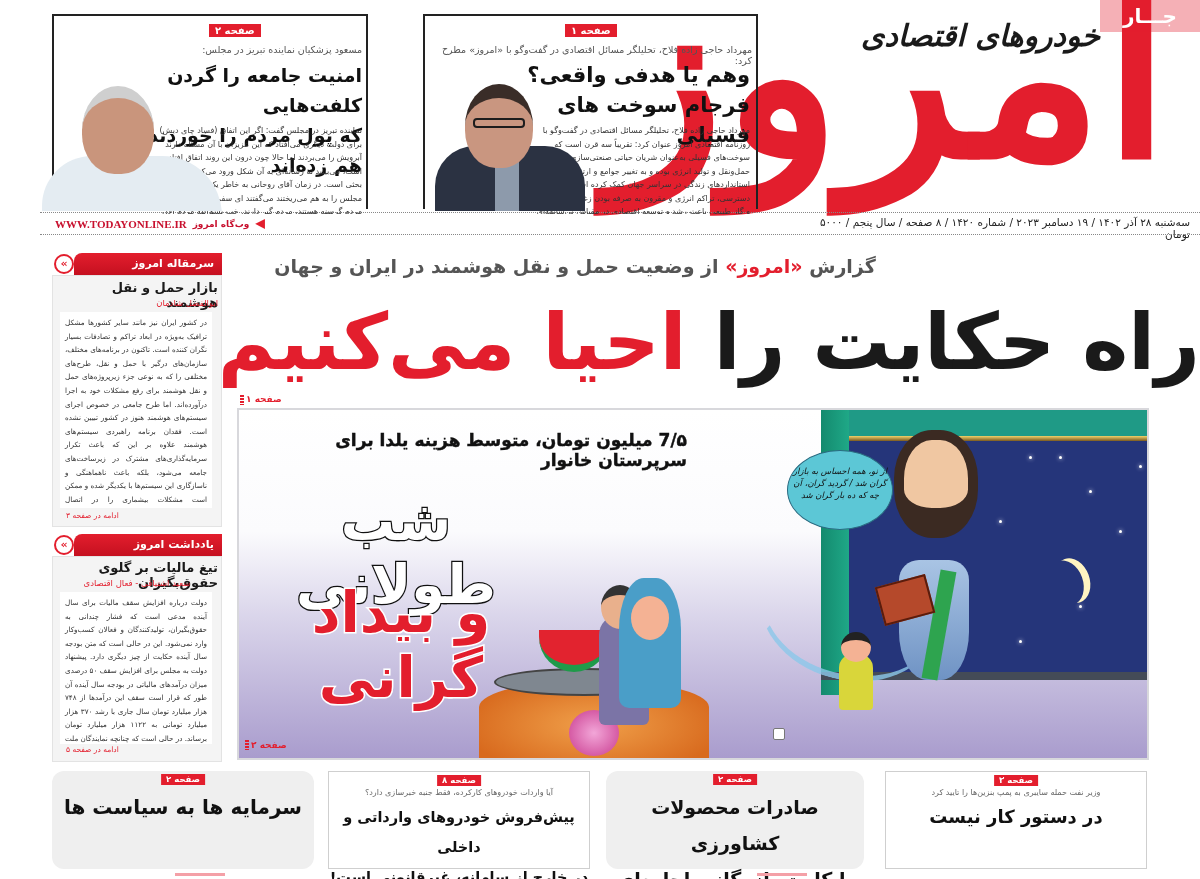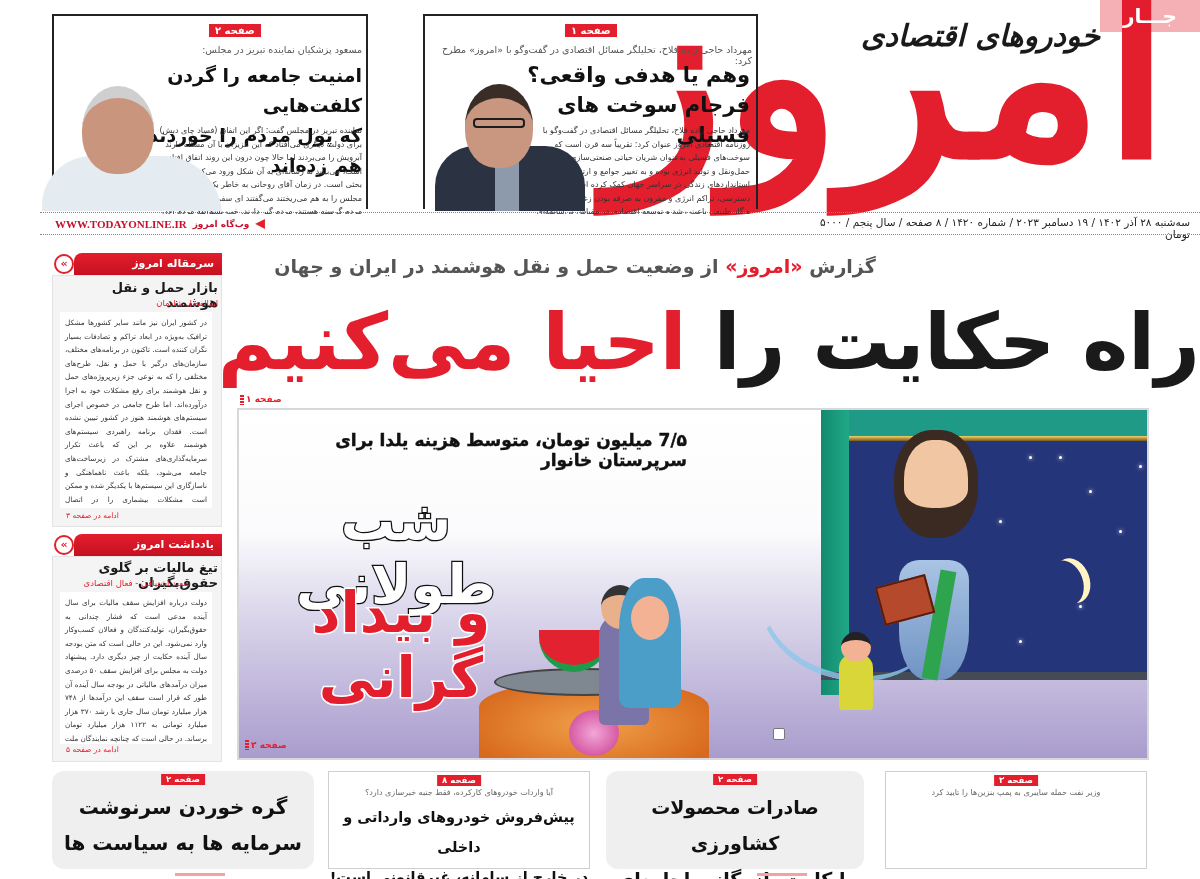--- a/index.html
+++ b/index.html
@@ -317,20 +317,21 @@
   <div class="star" style="left:840px; top:195px;"></div>
   <div class="star" style="left:780px; top:230px;"></div>
   <div class="star" style="left:900px; top:55px;"></div>
   <div class="moon"></div>
 
   <div class="ghost-tail"></div>
   <div class="poet-body"></div>
   <div class="poet-sash"></div>
   <div class="poet-head"></div>
   <div class="poet-book"></div>
+  <div class="bubble">از نو، همه احساس به بازار گران شد / گردید گران، آن چه که ده بار گران شد</div>
 
   <div class="table-cloth"></div>
   <div class="tray"></div>
   <div class="melon"></div>
   <div class="cushion"></div>
   <div class="reader-body"></div>
   <div class="reader-head"></div>
   <div class="book-green"></div>
   <div class="person-f">
       <div class="face"></div>
@@ -365,20 +366,21 @@
 <div class="col-box" style="top:556px; height:206px;"></div>
 <div class="col-title" style="top:560px;">تیغ مالیات بر گلوی حقوق‌بگیران</div>
 <div class="col-author" style="top:578px;text-align:center;">سعید اشتیاقی - فعال اقتصادی</div>
 <div class="col-body" style="top:592px; height:152px; overflow:hidden;">دولت درباره افزایش سقف مالیات برای سال آینده مدعی است که فشار چندانی به حقوق‌بگیران، تولیدکنندگان و فعالان کسب‌وکار وارد نمی‌شود. این در حالی است که متن بودجه سال آینده حکایت از چیز دیگری دارد. پیشنهاد دولت به مجلس برای افزایش سقف ۵۰ درصدی میزان درآمدهای مالیاتی در بودجه سال آینده آن طور که قرار است سقف این درآمدها از ۷۴۸ هزار میلیارد تومان سال جاری با رشد ۳۷۰ هزار میلیارد تومانی به ۱۱۲۲ هزار میلیارد تومان برساند. در حالی است که چنانچه نمایندگان ملت بدون بررسی و موشکافی دقیق در امر مالیات‌ستانی، دولت را در این بخش همراهی کنند بی‌تردید اقتصاد کشور...</div>
 <div class="col-more" style="top:745px;">ادامه در صفحه ۵</div>
 
 <div class="bottom-box bordered" style="left:885px; width:262px;">
   <div class="page-badge">صفحه ۳</div>
   <div class="kicker">وزیر نفت حمله سایبری به پمپ بنزین‌ها را تایید کرد</div>
   <div class="hl" style="top:30px; font-size:18px; line-height:30px;">
+    <div>در دستور کار نیست</div>
   </div>
 </div>
 
 <div class="bottom-box rounded" style="left:606px; width:258px;">
   <div class="page-badge">صفحه ۲</div>
   <div class="hl" style="top:18px; font-size:19px; line-height:36px;">
     <div>صادرات محصولات کشاورزی</div>
     <div>با کارت بازرگانی اجاره‌ای</div>
   </div>
 </div>
@@ -389,17 +391,16 @@
   <div class="kicker">آیا واردات خودروهای کارکرده، فقط جنبه خبرسازی دارد؟</div>
   <div class="hl" style="top:30px; font-size:14.5px; line-height:30px;">
     <div>پیش‌فروش خودروهای وارداتی و داخلی</div>
     <div>در خارج از سامانه، غیرقانونی است!</div>
   </div>
 </div>
 
 <div class="bottom-box rounded" style="left:52px; width:262px;">
   <div class="page-badge">صفحه ۲</div>
   <div class="hl" style="top:18px; font-size:20px; line-height:36px;">
-    <div>گره خوردن سرنوشت</div>
     <div>سرمایه ها به سیاست ها</div>
   </div>
 </div>
 <div class="underline-red" style="left:175px; width:50px;"></div>
 
 </body></html>

